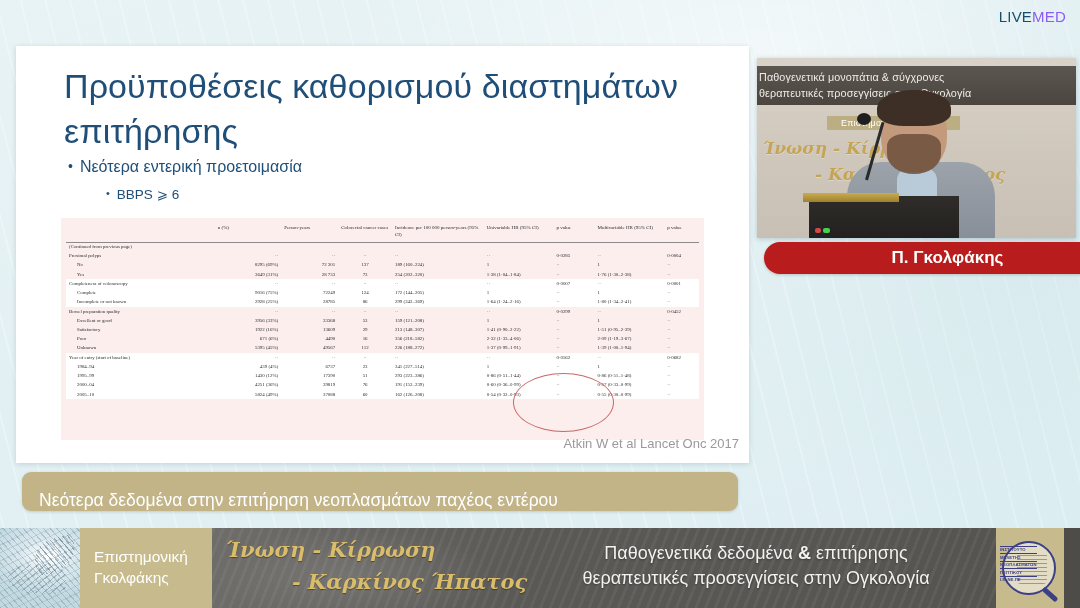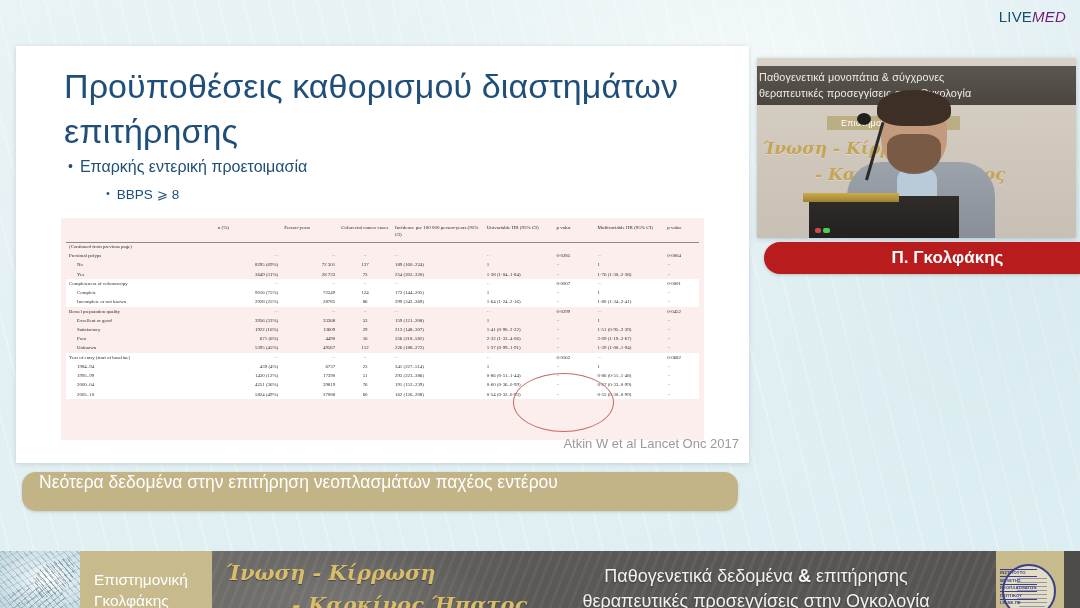--- a/index.html
+++ b/index.html
@@ -22,21 +22,21 @@
     pointer-events: none;
   }
 
   
   .livemed {
     position: absolute; top: 9px; right: 14px;
     font-size: 15px; letter-spacing: .2px; line-height: 1;
     z-index: 6;
   }
   .livemed .live { font-weight: normal; color: #15506b; }
-  .livemed .med  { font-weight: normal; color: #701a75; font-style: italic; }
+  .livemed .med  { font-weight: normal; color: #8b5cf6; }
 
   
   .slide-card {
     position: absolute; left: 16px; top: 46px;
     width: 733px; height: 417px;
     background: #ffffff;
     box-shadow: 0 1px 5px rgba(40,70,90,.18);
   }
   .slide-title {
     position: absolute; left: 48px; top: 18px; width: 640px;
@@ -196,30 +196,30 @@
     color: #ffffff; font-size: 17px; font-weight: bold;
     display: flex; align-items: center; justify-content: center;
     box-shadow: 0 1px 3px rgba(60,60,40,.25);
   }
 
   
   .lower-banner {
     position: absolute; left: 22px; top: 472px;
     width: 716px; height: 39px;
     background: #c2b487;
-    border-radius: 14px;
-    display: flex; align-items: flex-start;
+    border-radius: 9px;
+    display: flex; align-items: flex-end;
     padding-left: 17px;
     color: #ffffff; font-size: 17.5px;
     box-shadow: 0 1px 3px rgba(60,60,40,.2);
   }
 
   
   .footer {
-    position: absolute; left: 0; bottom: 0; width: 1080px; height: 57px;
+    position: absolute; left: 0; bottom: 0; width: 1080px; height: 80px;
     display: flex; overflow: hidden;
   }
   .f-thumb {
     width: 80px; height: 80px; flex: 0 0 80px;
     background:
       radial-gradient(ellipse 60px 40px at 60% 35%, #ffffff 0%, #dbe9ee 45%, #c3d9e1 100%);
     position: relative; overflow: hidden;
   }
   .f-thumb .sketch {
     position: absolute; inset: 0;
@@ -312,25 +312,25 @@
 
 <div class="livemed">
   <span class="live">LIVE</span><span class="med">MED</span>
 </div>
 
 <div class="slide-card">
   <div class="slide-title">Προϋποθέσεις καθορισμού διαστημάτων επιτήρησης</div>
 
   <div class="bullet-l1">
     <span class="dot">•</span>
-    <span>Επαρκής εντερική προετοιμασία</span>
+    <span>Νεότερα εντερική προετοιμασία</span>
   </div>
   <div class="bullet-l2">
     <span class="dot">•</span>
-    <span>BBPS ⩾ 8</span>
+    <span>BBPS ⩾ 6</span>
   </div>
 
   <div class="table-figure">
     <table class="lancet">
       <colgroup>
         <col style="width:23.5%">
           <col style="width:10.5%">
           <col style="width:9%">
         <col style="width:8.5%">
           <col style="width:14.5%">

